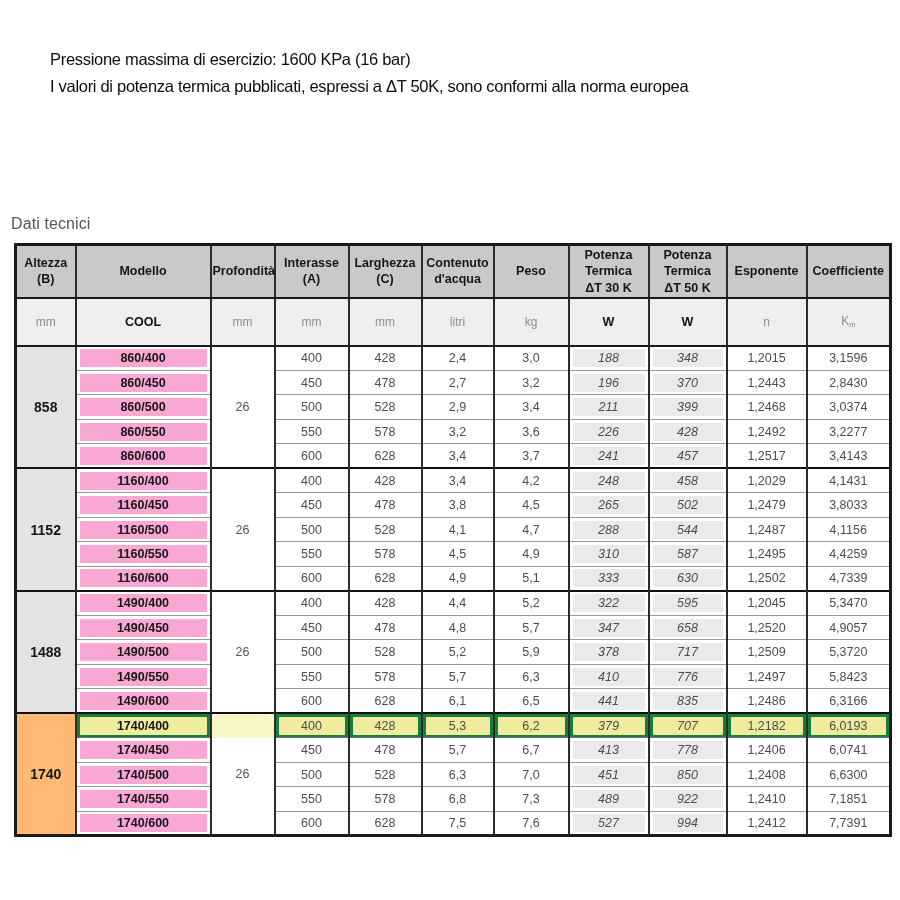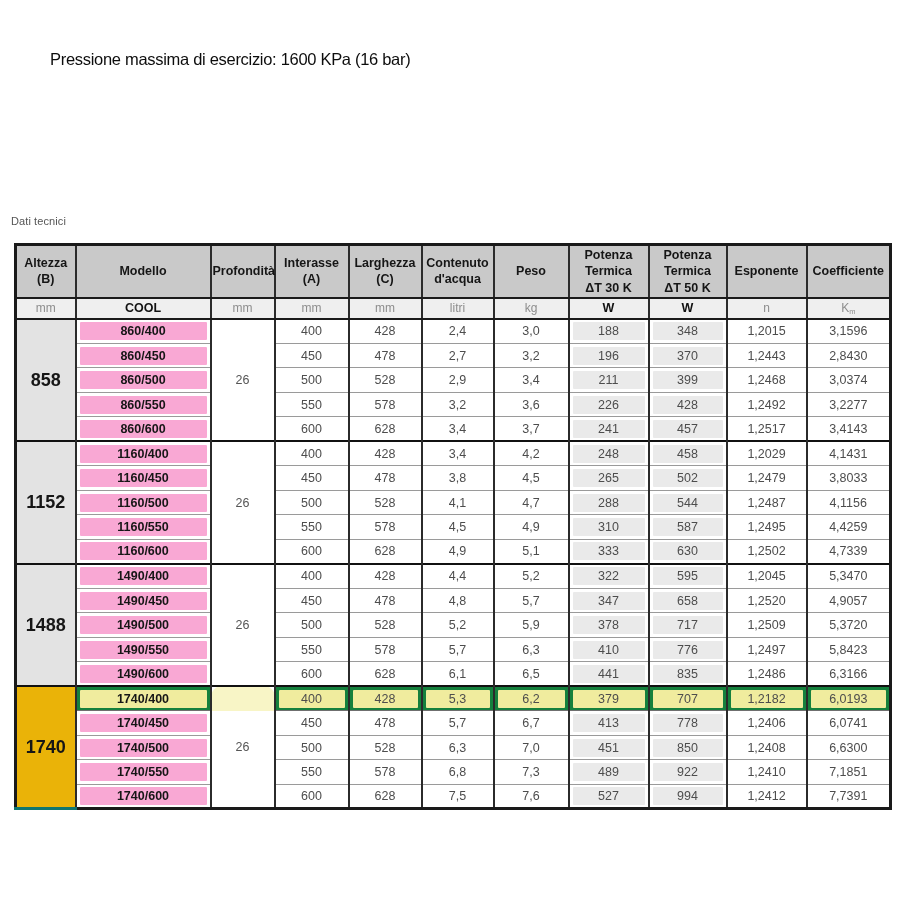--- a/index.html
+++ b/index.html
@@ -18,82 +18,83 @@
     font-weight: normal; font-size: 16.5px; line-height: 27px;
     letter-spacing: -0.3px; color: #0d0d0d;
   }
   .intro p { margin: 0; }
   .intro sub { font-size: 0.72em; vertical-align: -0.25em; }
   .intro sup { font-size: 0.8em; vertical-align: 0.35em; }
 
   
   .section-title {
     position: absolute; left: 11px; top: 215px;
-    font-size: 11px; color: #555555; letter-spacing: 0.1px;
+    font-size: 16px; color: #555555; letter-spacing: 0.1px;
   }
 
   
   table.tech {
     position: absolute; left: 14px; top: 243px;
     width: 875px; table-layout: fixed;
     border-collapse: collapse;
     border: 3px solid #1a1a1a;
     font-size: 12.5px;
   }
   th, td { border-left: 2px solid #2b2b2b; border-right: 2px solid #2b2b2b; }
 
   thead tr.head-row { height: 42px; }
   thead tr.head-row th {
     background: #c9c9c9; color: #161616;
     font-weight: bold; font-size: 12.5px; line-height: 1.3;
     text-align: center; vertical-align: middle;
     white-space: pre-line;
     border-bottom: 2px solid #1a1a1a;
   }
-  thead tr.unit-row { height: 21px; }
+  thead tr.unit-row { height: 48px; }
   thead tr.unit-row td {
     background: #efefef; color: #8d8d8d;
     font-size: 12px; text-align: center; vertical-align: middle;
     border-bottom: 2px solid #1a1a1a;
   }
   thead tr.unit-row td.strong { color: #111111; font-weight: bold; font-size: 12.5px; }
   thead tr.unit-row td sub { font-size: 0.62em; vertical-align: -0.3em; }
 
   tbody tr { height: 24.5px; }
   tbody td {
     padding: 0; text-align: center; vertical-align: middle;
     color: #4d4d4d; background: #ffffff;
     border-top: 1px solid #9a9a9a; border-bottom: 1px solid #9a9a9a;
   }
   tbody tr.group-start td { border-top: 2px solid #111111; }
 
   tbody td .inner {
     margin: 2px 3px; line-height: 18px; border-radius: 1px;
   }
-  td.col-altezza { background: #e3e3e3; font-weight: bold; color: #161616; font-size: 18px; }
+  td.col-altezza { background: #e3e3e3; font-weight: bold; color: #161616; font-size: 14px; }
   td.col-depth  { background: #ffffff; color: #555555; border-radius: 11px; }
   td.col-model .inner { background: #f9a8d4; font-weight: bold; color: #161616; }
-  td.col-p30 .inner, td.col-p50 .inner { background: #eaeaea; }
+  td.col-p30 .inner, td.col-p50 .inner { background: #eaeaea; font-style: italic; }
 
   
   tbody tr.highlight td { background: #15803d; border-bottom: 1px solid #6f6f6f; }
   tbody tr.highlight td .inner { background: #f0ec9e; }
-  tbody tr.highlight td.col-altezza { background: #eab308; border-bottom: 3px solid #0f766e; }
+  tbody tr.highlight td.col-altezza { background: #fdba74; border-bottom: 1px solid #0f766e; }
   tbody tr.highlight td.col-depth {
     background: linear-gradient(180deg, #f8f5c6 0%, #f8f5c6 20%, #ffffff 20%, #ffffff 100%);
     border-bottom: 1px solid #9a9a9a;
   }
 </style>
 </head>
 <body>
 
 <div class="page">
 
   <div class="intro">
     <p>Pressione massima di esercizio: 1600 KPa (16 bar)</p>
+    <p>I valori di potenza termica pubblicati, espressi a ΔT 50K, sono conformi alla norma europea</p>
   </div>
 
   <div class="section-title">Dati tecnici</div>
 
   <table class="tech">
     <colgroup>
       <col style="width:60px">
         <col style="width:135px">
         <col style="width:64px">
       <col style="width:74px">

